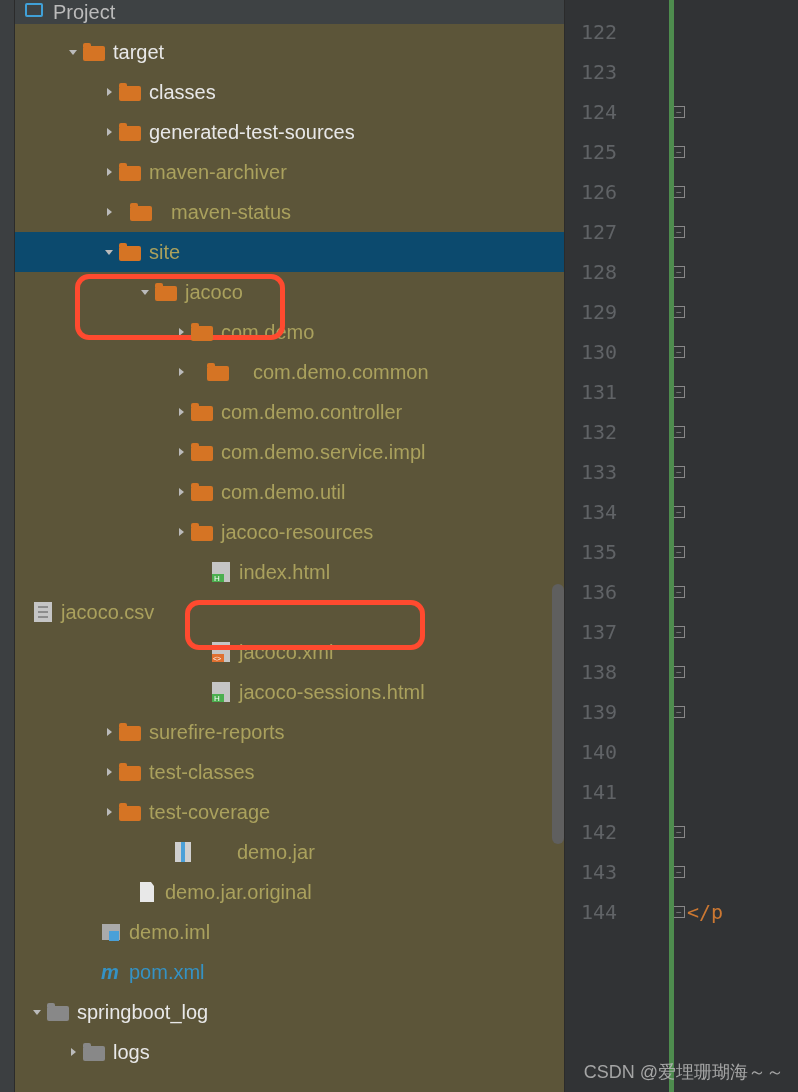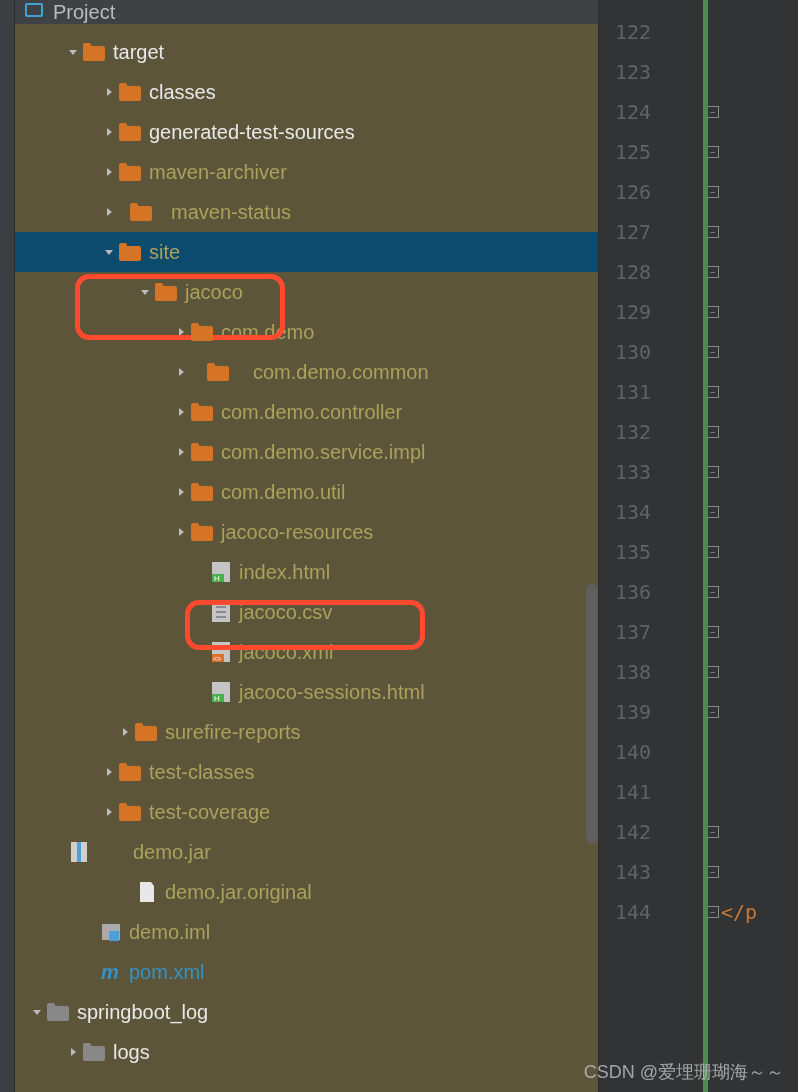--- a/index.html
+++ b/index.html
@@ -110,21 +110,21 @@
     .scroller {
       position: absolute;
       right: 0;
       top: 560px;
       width: 12px;
       height: 260px;
       background: #5f5f5f;
       border-radius: 6px;
     }
     .editor-gutter {
-      width: 200px;
+      width: 234px;
       background: #313335;
       display: flex;
       border-left: 1px solid #2b2b2b;
     }
     .line-numbers {
       width: 64px;
       text-align: right;
       padding-right: 12px;
       padding-top: 12px;
       color: #606366;
@@ -319,21 +319,21 @@
         </span>
         <span class="file-icon">
           <svg width="20" height="22" viewBox="0 0 20 22">
             <rect x="1" y="1" width="18" height="20" fill="#c5c5c5"></rect>
             <rect x="1" y="13" width="12" height="8" fill="#4caf50"></rect>
             <text x="3" y="20" font-size="8" fill="white" font-family="Arial">H</text>
           </svg>
         </span>
         <span class="label label-olive">index.html</span>
       </div>
-      <div class="tree-row" style="padding-left: 178px;">
+      <div class="tree-row" style="">
         <span class="arrow blank">
           <svg width="12" height="12"></svg>
         </span>
         <span class="file-icon">
           <svg width="20" height="22" viewBox="0 0 20 22">
             <rect x="1" y="1" width="18" height="20" fill="#c5c5c5"></rect>
             <line x1="5" y1="6" x2="15" y2="6" stroke="#555"></line>
             <line x1="5" y1="11" x2="15" y2="11" stroke="#555"></line>
             <line x1="5" y1="16" x2="15" y2="16" stroke="#555"></line>
           </svg>
@@ -359,21 +359,21 @@
         </span>
         <span class="file-icon">
           <svg width="20" height="22" viewBox="0 0 20 22">
             <rect x="1" y="1" width="18" height="20" fill="#c5c5c5"></rect>
             <rect x="1" y="13" width="12" height="8" fill="#4caf50"></rect>
             <text x="3" y="20" font-size="8" fill="white" font-family="Arial">H</text>
           </svg>
         </span>
         <span class="label label-olive">jacoco-sessions.html</span>
       </div>
-      <div class="tree-row" style="padding-left: 86px; margin-left: 16px;">
+      <div class="tree-row" style="padding-left: 86px;">
         <span class="arrow ">
           <svg width="12" height="12" viewBox="0 0 12 12">
             <path d="M4 2 L9 6 L4 10 Z" fill="#bbbbbb"></path>
           </svg>
         </span>
         <span class="folder-icon folder-orange"></span>
         <span class="label label-olive">surefire-reports</span>
       </div>
       <div class="tree-row" style="padding-left: 86px;">
         <span class="arrow ">
@@ -386,21 +386,21 @@
       </div>
       <div class="tree-row" style="padding-left: 86px;">
         <span class="arrow ">
           <svg width="12" height="12" viewBox="0 0 12 12">
             <path d="M4 2 L9 6 L4 10 Z" fill="#bbbbbb"></path>
           </svg>
         </span>
         <span class="folder-icon folder-orange"></span>
         <span class="label label-olive">test-coverage</span>
       </div>
-      <div class="tree-row" style=" gap: 36px;">
+      <div class="tree-row" style="padding-left: 104px; gap: 36px;">
         <span class="arrow blank">
           <svg width="12" height="12"></svg>
         </span>
         <span class="file-icon">
           <svg width="20" height="22" viewBox="0 0 20 22">
             <rect x="2" y="1" width="16" height="20" fill="#cfcfcf"></rect>
             <rect x="8" y="1" width="4" height="20" fill="#4aa0d8"></rect>
           </svg>
         </span>
         <span class="label label-olive">demo.jar</span>

